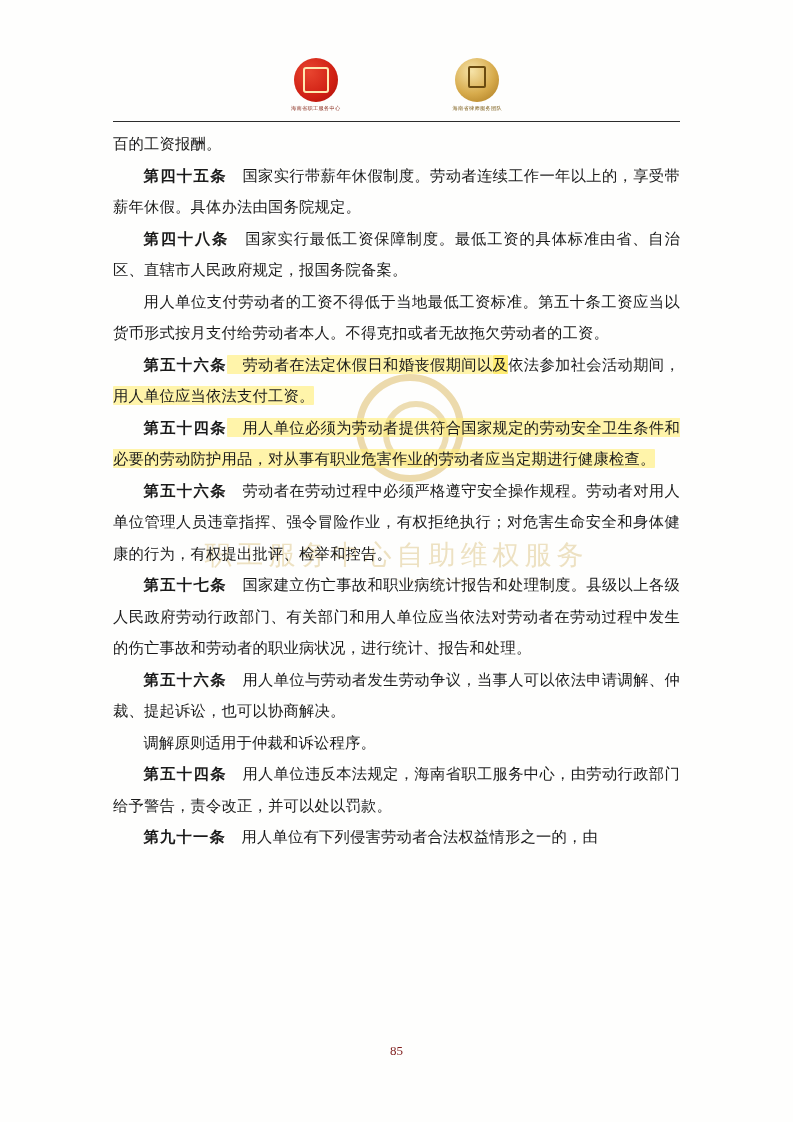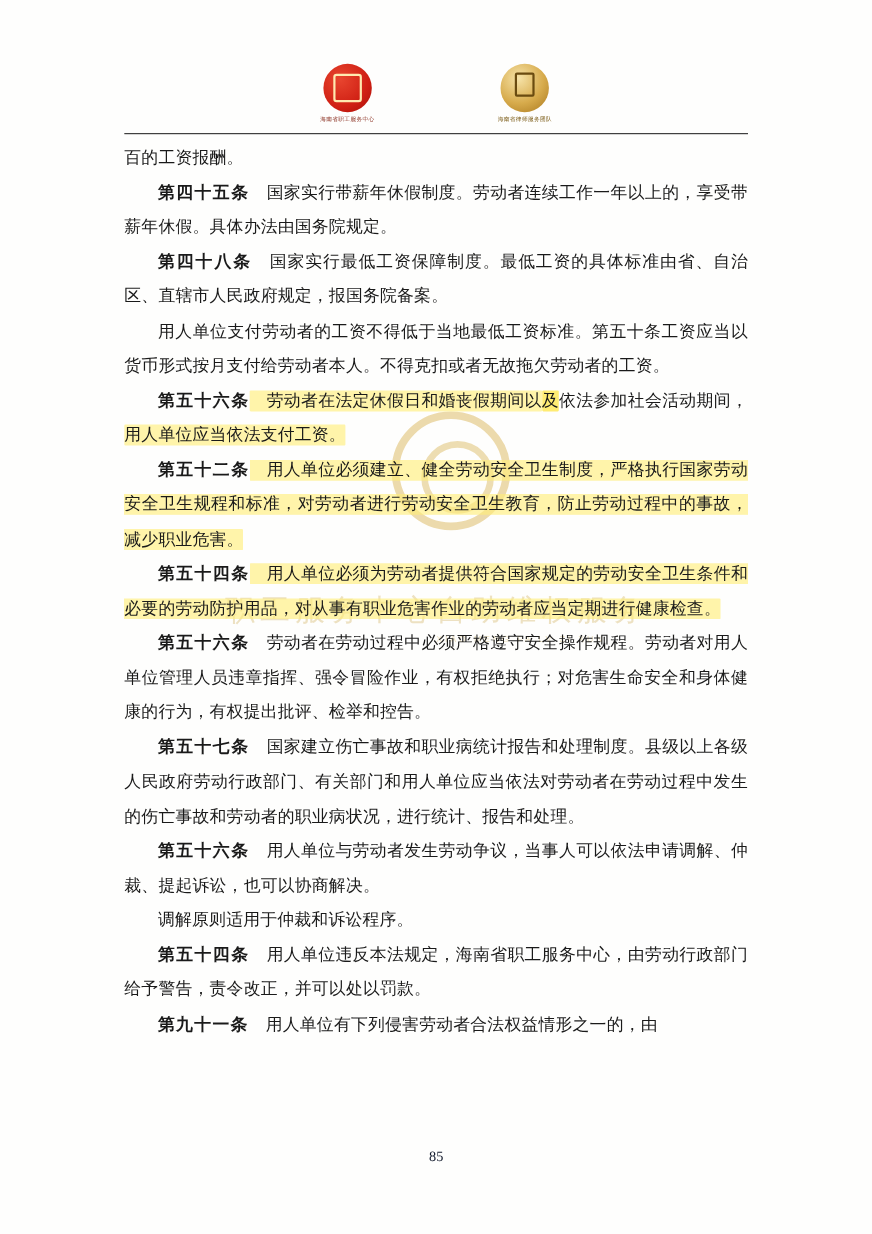--- a/index.html
+++ b/index.html
@@ -182,21 +182,21 @@
 
   
   .folio {
     position: absolute;
     left: 0;
     top: 1043px;
     width: 793px;
     text-align: center;
     font-size: 13px;
     font-family: "Liberation Serif", serif;
-    color: #0f172a;
+    color: #7f1d1d;
   }
 </style>
 </head>
 <body>
 
 <div class="page">
 
   <div class="header">
     <div class="logo">
       <span class="logo-mark red"></span>
@@ -222,21 +222,20 @@
       </div>
     </div>
   </div>
 
   <div class="content" id="content">
       <p><span>百的工资报酬。</span></p>
       <p class="indent"><span class="art-label">第四十五条</span><span>　国家实行带薪年休假制度。劳动者连续工作一年以上的，享受带薪年休假。具体办法由国务院规定。</span></p>
       <p class="indent"><span class="art-label">第四十八条</span><span>　国家实行最低工资保障制度。最低工资的具体标准由省、自治区、直辖市人民政府规定，报国务院备案。</span></p>
       <p class="indent"><span>用人单位支付劳动者的工资不得低于当地最低工资标准。第五十条工资应当以货币形式按月支付给劳动者本人。不得克扣或者无故拖欠劳动者的工资。</span></p>
       <p class="indent"><span class="art-label">第五十六条</span><span class="hl">　劳动者在法定休假日和婚丧假期间以</span><span class="hl-strong">及</span><span>依法参加社会活动期间，</span><span class="hl">用人单位应当依法支付工资。</span></p>
-      <p class="indent"><span class="art-label">第五十二条</span><span class="hl">　用人单位必须建立、健全劳动安全卫生制度，严格执行国家劳动安全卫生规程和标准，对劳动者进行劳动安全卫生教育，防止劳动过程中的事故，减少职业危害。</span></p>
       <p class="indent"><span class="art-label">第五十四条</span><span class="hl">　用人单位必须为劳动者提供符合国家规定的劳动安全卫生条件和必要的劳动防护用品，对从事有职业危害作业的劳动者应当定期进行健康检查。</span></p>
       <p class="indent"><span class="art-label">第五十六条</span><span>　劳动者在劳动过程中必须严格遵守安全操作规程。劳动者对用人单位管理人员违章指挥、强令冒险作业，有权拒绝执行；对危害生命安全和身体健康的行为，有权提出批评、检举和控告。</span></p>
       <p class="indent"><span class="art-label">第五十七条</span><span>　国家建立伤亡事故和职业病统计报告和处理制度。县级以上各级人民政府劳动行政部门、有关部门和用人单位应当依法对劳动者在劳动过程中发生的伤亡事故和劳动者的职业病状况，进行统计、报告和处理。</span></p>
       <p class="indent"><span class="art-label">第五十六条</span><span>　用人单位与劳动者发生劳动争议，当事人可以依法申请调解、仲裁、提起诉讼，也可以协商解决。</span></p>
       <p class="indent"><span>调解原则适用于仲裁和诉讼程序。</span></p>
       <p class="indent"><span class="art-label">第五十四条</span><span>　用人单位违反本法规定，海南省职工服务中心，由劳动行政部门给予警告，责令改正，并可以处以罚款。</span></p>
       <p class="indent"><span class="art-label">第九十一条</span><span>　用人单位有下列侵害劳动者合法权益情形之一的，由</span></p>
     </div>
 
   <div class="folio">85</div>

